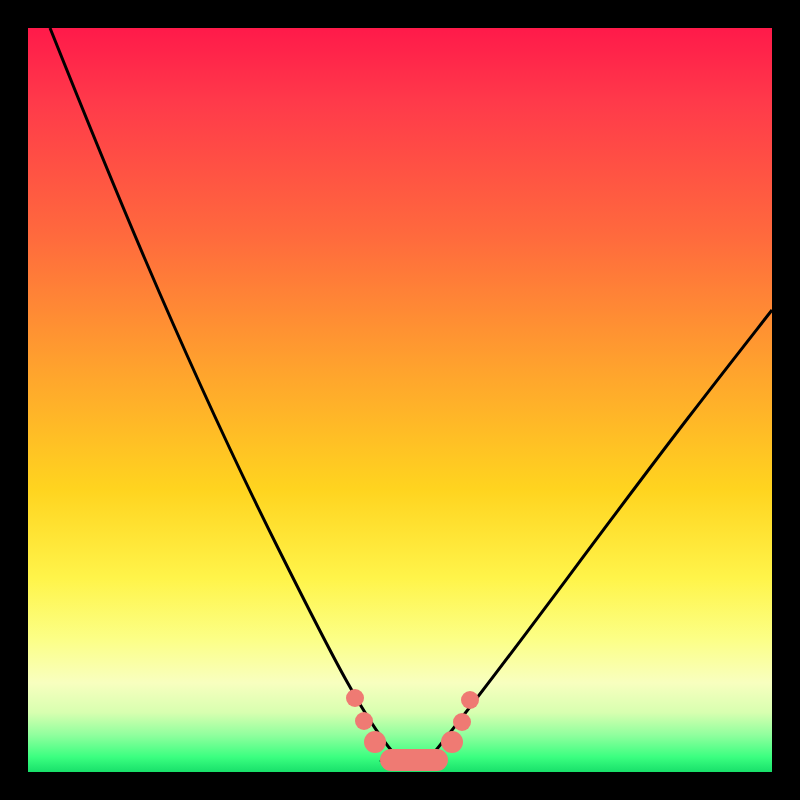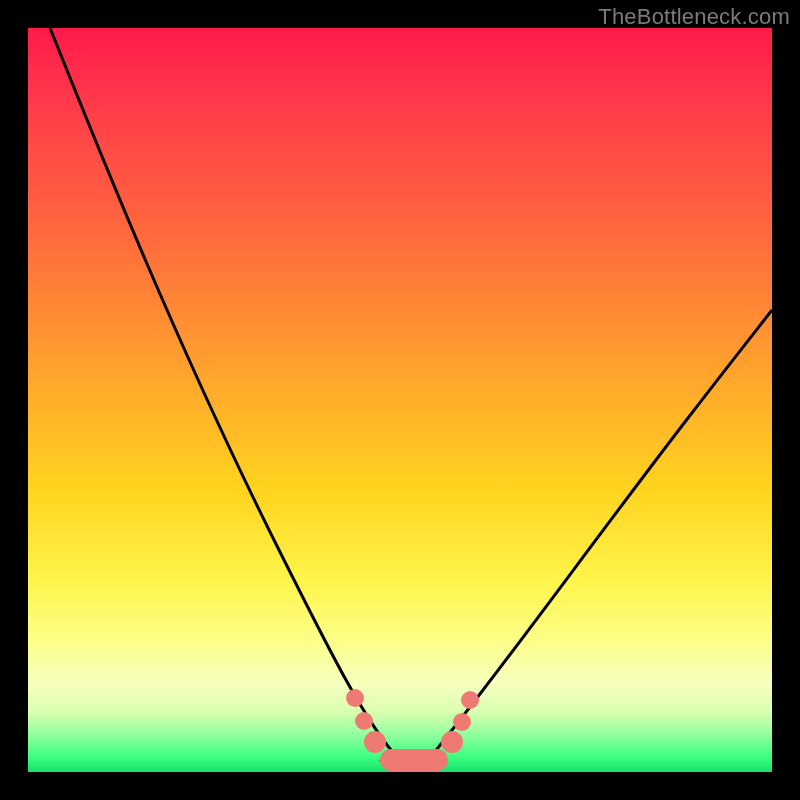--- a/index.html
+++ b/index.html
@@ -104,15 +104,14 @@
 
       <div class="marker bar" style="left:352px; top:732px; width:68px"></div>
 
       <div class="marker" style="left:424px; top:714px"></div>
       <div class="marker small" style="left:434px; top:694px"></div>
       <div class="marker small" style="left:442px; top:672px"></div>
     </div>
 
   </div>
 
-  <div class="watermark">TheBottleneck.com</div>
 
 </div>
 
 </body></html>

